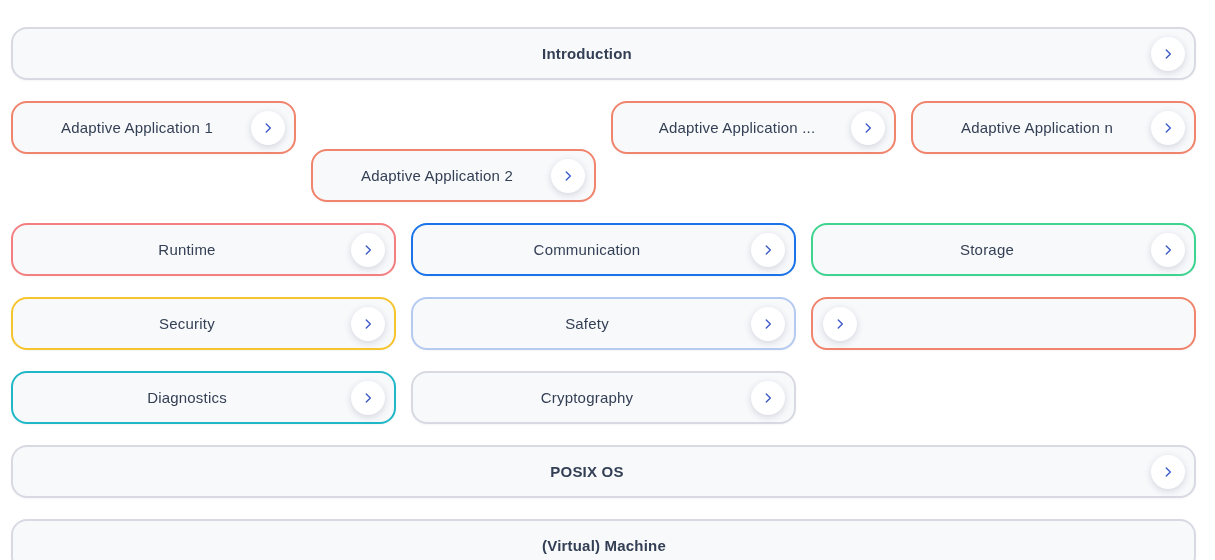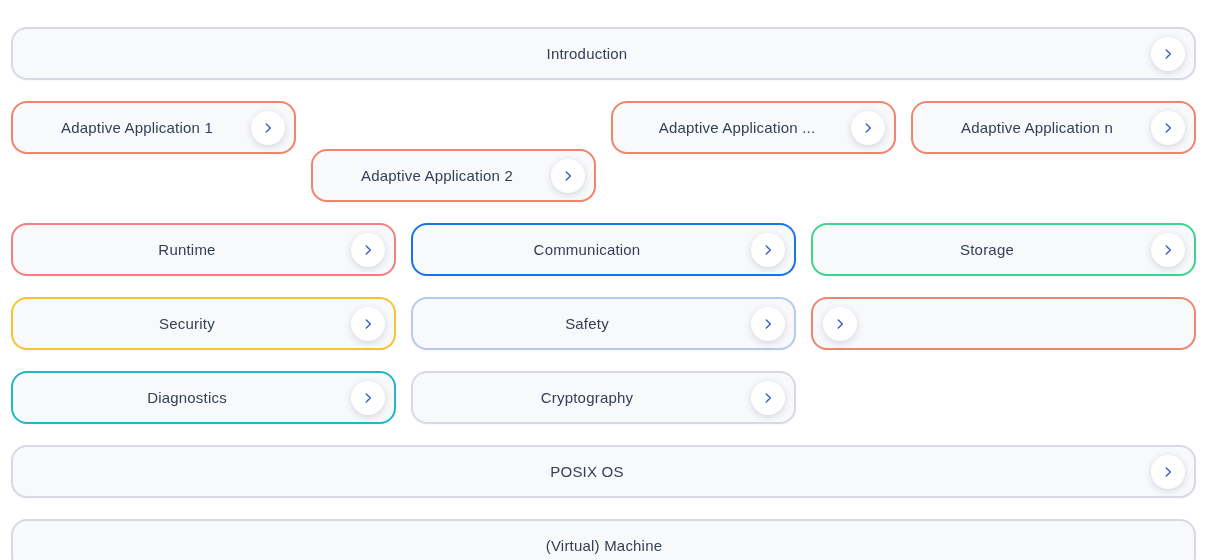--- a/index.html
+++ b/index.html
@@ -21,21 +21,21 @@
     top: 27px;
     width: 1185px;
     display: flex;
     flex-direction: column;
     gap: 21px;
   }
   .row {
     display: grid;
     gap: 15px;
   }
-  .row.full   { grid-template-columns: 1fr; }
+  .row.full   { grid-template-columns: 1fr; font-weight: bold; }
   .row.quad   { grid-template-columns: repeat(4, 1fr); }
   .row.triple { grid-template-columns: repeat(3, 1fr); }
   .card {
     box-sizing: border-box;
     height: 53px;
     border: 2px solid #d9d9e3;
     border-radius: 16px;
     background: #f8f9fb;
     display: flex;
     align-items: center;

